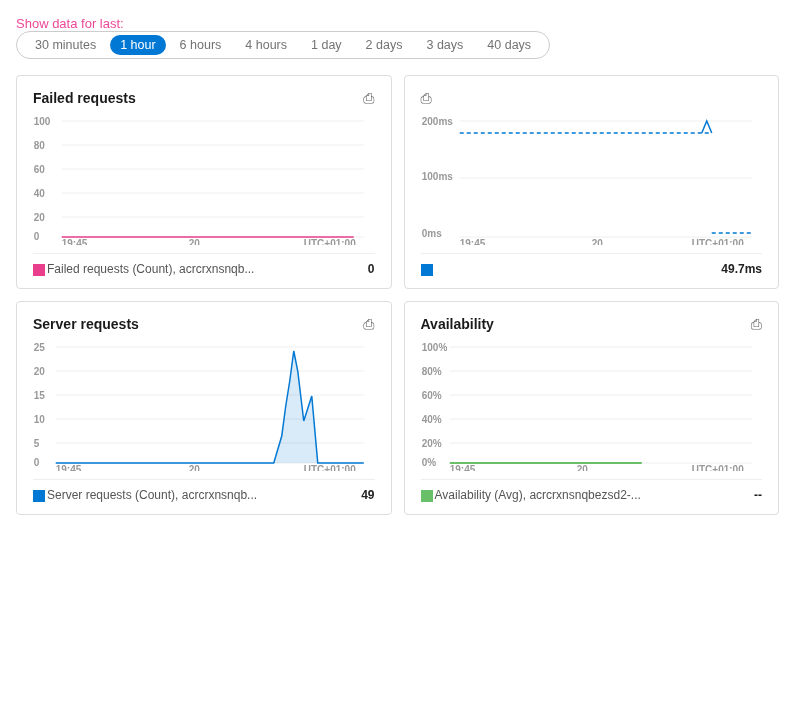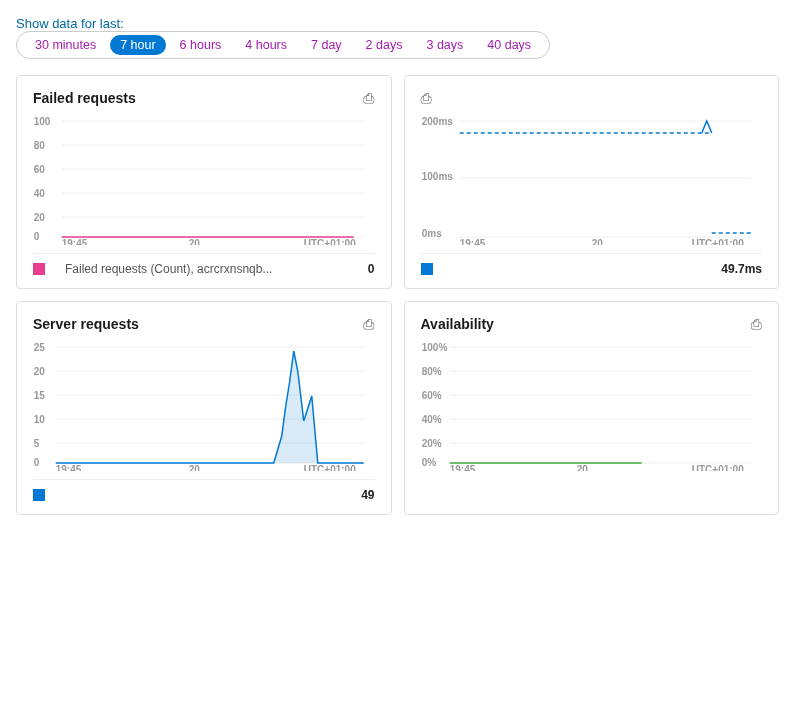--- a/index.html
+++ b/index.html
@@ -6,41 +6,41 @@
     body {
       font-family: -apple-system, BlinkMacSystemFont, 'Segoe UI', sans-serif;
       background: #fff;
       color: #333;
       font-size: 13px;
       padding: 16px;
       width: 795px;
     }
     .show-data-label {
       font-size: 13px;
-      color: #0369a1;
+      color: #ec4899;
       margin-bottom: 16px;
     }
     .time-filter {
       display: flex;
       gap: 4px;
       margin-bottom: 16px;
       border: 1px solid #ccc;
       border-radius: 20px;
       padding: 3px 8px;
       width: fit-content;
       align-items: center;
     }
     .time-btn {
       padding: 3px 10px;
       border-radius: 16px;
       border: none;
       background: transparent;
       cursor: pointer;
       font-size: 12.5px;
-      color: #a21caf;
+      color: #737373;
     }
     .time-btn.active {
       background: #0078d4;
       color: #fff;
       font-weight: 500;
     }
     .charts-grid {
       display: grid;
       grid-template-columns: 1fr 1fr;
       gap: 12px;
@@ -73,22 +73,22 @@
       height: 130px;
       margin-bottom: 4px;
       font-weight: bold;
     }
     .chart-svg {
       width: 100%;
       height: 100%;
     }
     .chart-legend {
       display: flex;
-      align-items: center;
-      gap: 20px;
+      align-items: flex-end;
+      gap: 2px;
       margin-top: 8px;
       font-size: 12px;
       color: #555;
       border-top: 1px solid #eee;
       padding-top: 8px;
     }
     .legend-color {
       width: 12px;
       height: 12px;
       flex-shrink: 0;
@@ -109,24 +109,24 @@
   </style>
 </head>
 <body>
 
 <div>
   <span class="show-data-label">Show data for last:</span>
 </div>
 
 <div class="time-filter">
   <button class="time-btn">30 minutes</button>
-  <button class="time-btn active">7 hour</button>
+  <button class="time-btn active">1 hour</button>
   <button class="time-btn">6 hours</button>
   <button class="time-btn">4 hours</button>
-  <button class="time-btn">7 day</button>
+  <button class="time-btn">1 day</button>
   <button class="time-btn">2 days</button>
   <button class="time-btn">3 days</button>
   <button class="time-btn">40 days</button>
 </div>
 
 <div class="charts-grid">
 
   <div class="chart-card">
     <div class="chart-header">
       <span class="chart-title">Failed requests</span>
@@ -226,20 +226,21 @@
 
         <text x="22" y="132" class="axis-label">19:45</text>
         <text x="155" y="132" class="axis-label">20</text>
         <text x="270" y="132" class="axis-label">UTC+01:00</text>
       </svg>
     </div>
     <div class="chart-legend">
       <svg class="legend-color" viewBox="0 0 12 12">
         <rect width="12" height="12" fill="#0078d4"></rect>
       </svg>
+      <span>Server requests (Count), acrcrxnsnqb...</span>
       <span class="legend-value">49</span>
     </div>
   </div>
 
   <div class="chart-card">
     <div class="chart-header">
       <span class="chart-title">Availability</span>
       <span class="pin-icon">⎙</span>
     </div>
     <div class="chart-area">
@@ -259,15 +260,22 @@
         <line x1="28" y1="102" x2="330" y2="102" class="grid-line"></line>
         <line x1="28" y1="122" x2="330" y2="122" class="grid-line"></line>
 
         <line x1="28" y1="122" x2="220" y2="122" stroke="#6abf69" stroke-width="2"></line>
 
         <text x="28" y="132" class="axis-label">19:45</text>
         <text x="155" y="132" class="axis-label">20</text>
         <text x="270" y="132" class="axis-label">UTC+01:00</text>
       </svg>
     </div>
+    <div class="chart-legend">
+      <svg class="legend-color" viewBox="0 0 12 12">
+        <rect width="12" height="12" fill="#6abf69"></rect>
+      </svg>
+      <span>Availability (Avg), acrcrxnsnqbezsd2-...</span>
+      <span class="legend-value">--</span>
+    </div>
   </div>
 
 </div>
 
 </body></html>

